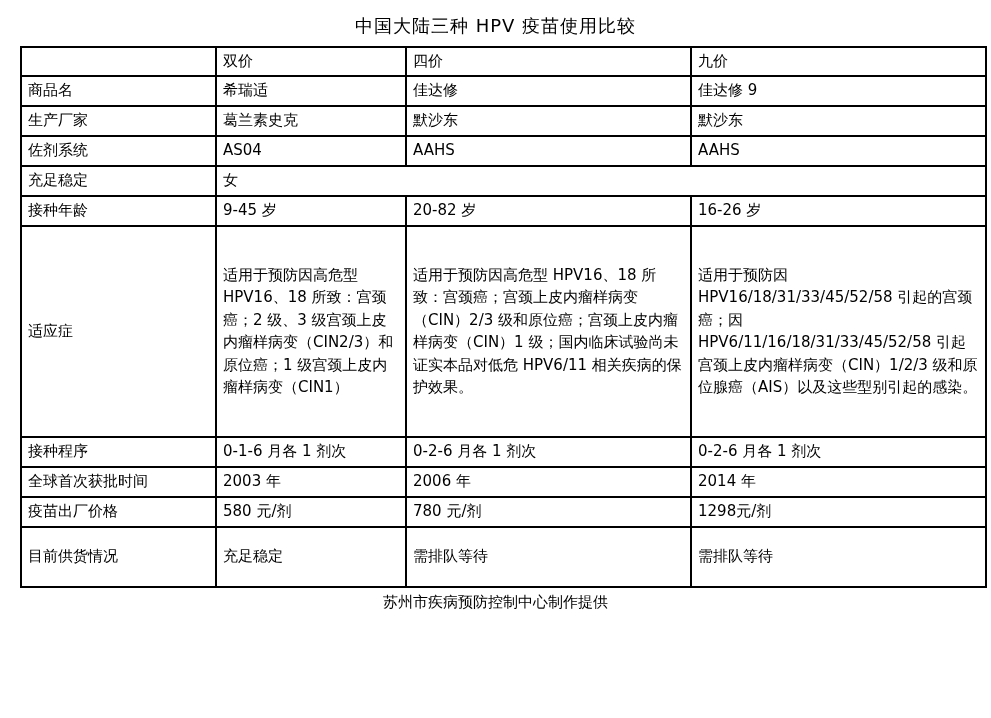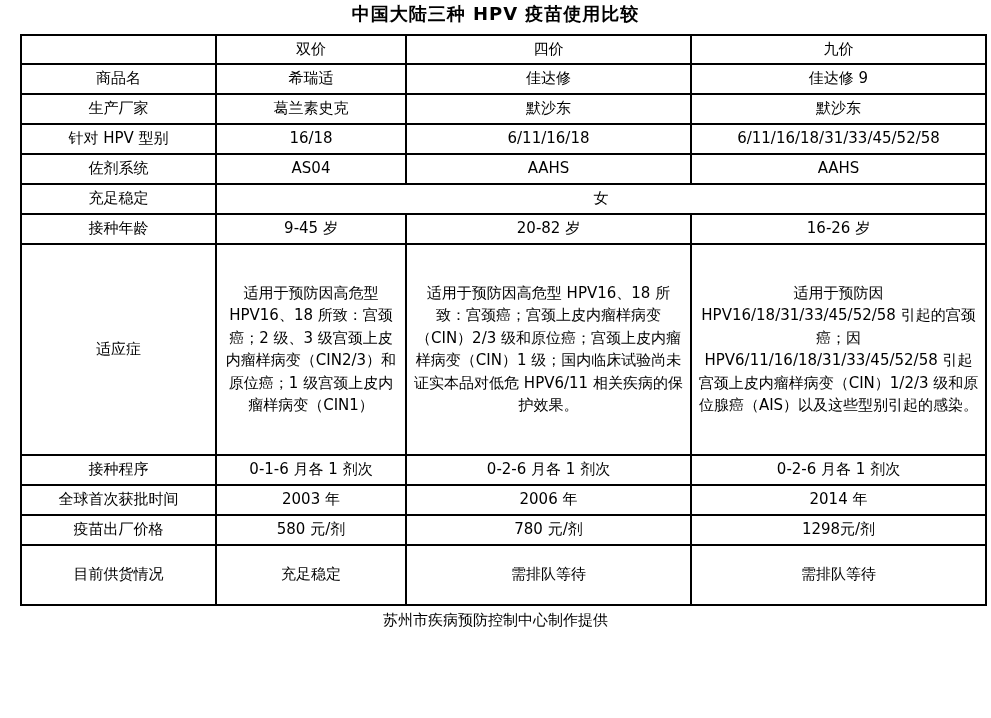--- a/index.html
+++ b/index.html
@@ -12,36 +12,36 @@
   .page {
     position: relative;
     width: 991px;
     height: 718px;
     background: #ffffff;
     overflow: hidden;
   }
   .title {
     text-align: center;
     font-size: 18px;
-    font-weight: bold;
-    padding-top: 2px;
+    font-weight: normal;
+    padding-top: 14px;
     letter-spacing: 1px;
   }
   table.cmp {
     border-collapse: collapse;
     table-layout: fixed;
     width: 965px;
     margin: 8px 0 0 20px;
     border: 2px solid #000;
   }
   table.cmp td, table.cmp th {
     border: 2px solid #000;
     font-size: 15px;
     font-weight: normal;
-    text-align: center;
+    text-align: left;
     vertical-align: middle;
     padding: 2px 6px;
     line-height: 1.5;
     overflow: hidden;
   }
   col.c0 { width: 195px; }
   col.c1 { width: 190px; }
   col.c2 { width: 285px; }
   col.c3 { width: 295px; }
   tr.r-std  { height: 30px; }
@@ -91,26 +91,20 @@
         <td>佳达修 9</td>
       </tr>
 
       <tr class="r-std">
         <td>生产厂家</td>
         <td>葛兰素史克</td>
         <td>默沙东</td>
         <td>默沙东</td>
       </tr>
 
-      <tr class="r-std">
-        <td>针对 HPV 型别</td>
-        <td>16/18</td>
-        <td>6/11/16/18</td>
-        <td>6/11/16/18/31/33/45/52/58</td>
-      </tr>
 
       <tr class="r-std">
         <td>佐剂系统</td>
         <td>AS04</td>
         <td>AAHS</td>
         <td>AAHS</td>
       </tr>
 
       <tr class="r-std">
         <td>充足稳定</td>

